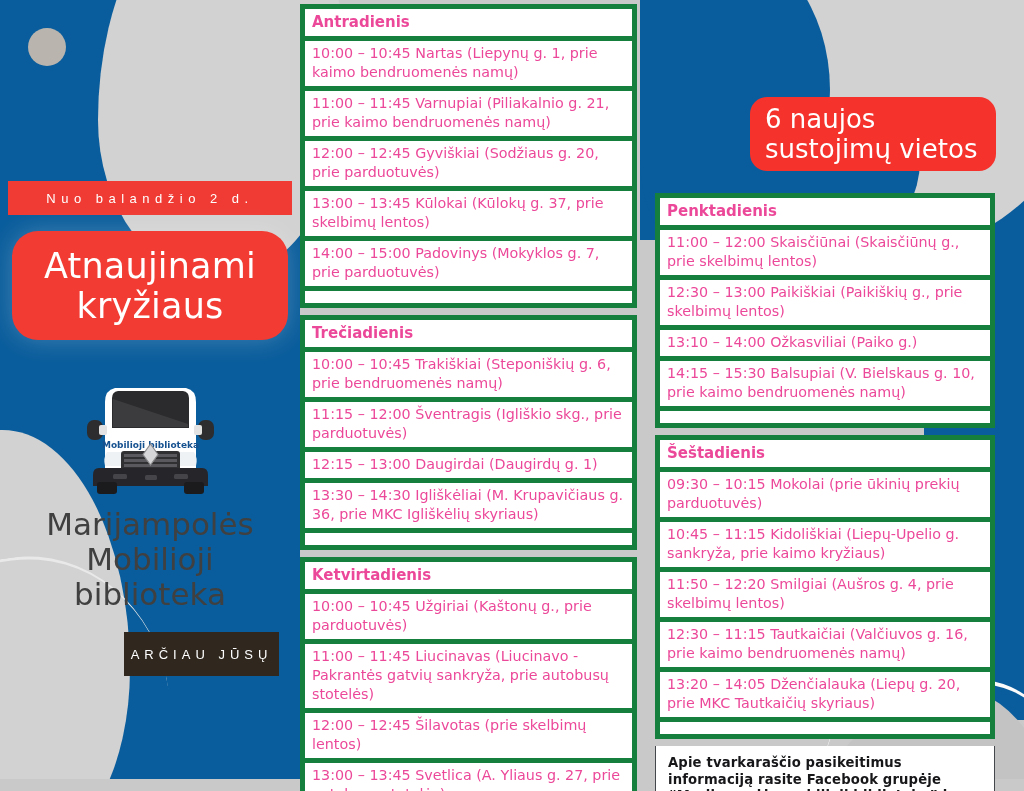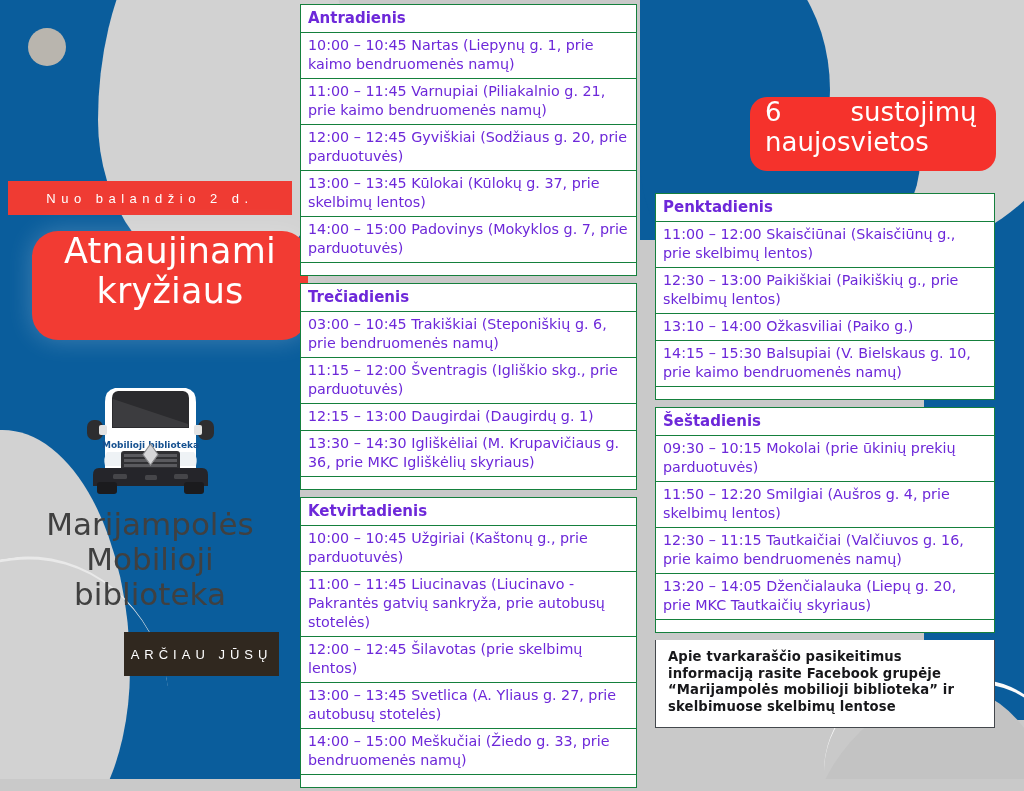--- a/index.html
+++ b/index.html
@@ -75,23 +75,22 @@
   .hero{position:absolute;left:0;top:0;width:300px;height:791px;}
   .date-band{
     position:absolute;left:8px;top:181px;width:284px;height:34px;
     background:#ef3b33;color:#ffffff;
     display:flex;align-items:center;justify-content:center;
     font-size:13px;letter-spacing:5.5px;font-weight:400;
   }
   .title-card{
     position:absolute;left:12px;top:231px;width:276px;height:109px;
     background:#f23b33;border-radius:26px;
-    display:flex;flex-direction:column;align-items:center;
+    display:flex;flex-direction:column;align-items:center;justify-content:center;
     box-shadow:0 0 26px rgba(255,255,255,.22);
-    margin-left:20px;
   }
   .title-card .ln{
     color:#ffffff;font-size:35px;line-height:40px;font-weight:400;
     font-family:"DejaVu Sans", sans-serif;letter-spacing:.2px;
   }
   .van{position:absolute;left:77px;top:368px;width:147px;height:128px;}
   .libname{
     position:absolute;left:10px;top:507px;width:280px;
     text-align:center;color:#404040;
     font-size:31px;line-height:35px;font-weight:400;
@@ -101,43 +100,43 @@
     position:absolute;left:124px;top:632px;width:155px;height:44px;
     background:#30281f;color:#ffffff;
     display:flex;align-items:center;justify-content:center;
     font-size:13px;letter-spacing:5px;font-weight:500;
   }
 
   
   .badge{
     position:absolute;left:750px;top:97px;width:246px;height:74px;
     background:#f5322c;border-radius:17px;
-    display:flex;flex-direction:row;justify-content:center;
+    display:flex;flex-direction:column;justify-content:center;
     padding-left:15px;box-sizing:border-box;
   }
   .badge .bln{
     color:#ffffff;font-size:26px;line-height:30px;
     font-family:"DejaVu Sans", sans-serif;font-weight:400;
   }
 
   
   .col-left{position:absolute;left:300px;top:4px;width:337px;}
   .col-right{position:absolute;left:655px;top:193px;width:340px;}
 
   .daytable{
     background:#ffffff;
     border:1px solid #44484d;
     border-collapse:collapse;width:100%;
     margin-bottom:7px;
   }
   .daytable td{
-    border:1px solid #15803d;
+    border:5px solid #15803d;
     padding:3px 7px 4px 7px;
     font-size:14.3px;line-height:19px;
-    color:#6d28d9;
+    color:#ec4899;
     font-family:"DejaVu Sans", sans-serif;
     vertical-align:top;
   }
   .daytable td.head{
     font-weight:bold;font-size:15px;padding-top:4px;padding-bottom:4px;
   }
   .daytable td.spacer{height:12px;padding:0;}
 
   .note{
     background:#ffffff;border:1px solid #44484d;border-top:none;
@@ -249,21 +248,21 @@
             <td class="spacer"></td>
           </tr>
         </tbody>
       </table>
       <table class="daytable">
         <tbody>
           <tr>
             <td class="head">Trečiadienis</td>
           </tr>
           <tr>
-            <td>03:00 – 10:45 Trakiškiai (Steponiškių g. 6, prie bendruomenės namų)</td>
+            <td>10:00 – 10:45 Trakiškiai (Steponiškių g. 6, prie bendruomenės namų)</td>
           </tr>
           <tr>
             <td>11:15 – 12:00 Šventragis (Igliškio skg., prie parduotuvės)</td>
           </tr>
           <tr>
             <td>12:15 – 13:00 Daugirdai (Daugirdų g. 1)</td>
           </tr>
           <tr>
             <td>13:30 – 14:30 Igliškėliai (M. Krupavičiaus g. 36, prie MKC Igliškėlių skyriaus)</td>
           </tr>
@@ -324,20 +323,23 @@
       </table>
       <table class="daytable">
         <tbody>
           <tr>
             <td class="head">Šeštadienis</td>
           </tr>
           <tr>
             <td>09:30 – 10:15 Mokolai (prie ūkinių prekių parduotuvės)</td>
           </tr>
           <tr>
+            <td>10:45 – 11:15 Kidoliškiai (Liepų-Upelio g. sankryža, prie kaimo kryžiaus)</td>
+          </tr>
+          <tr>
             <td>11:50 – 12:20 Smilgiai (Aušros g. 4, prie skelbimų lentos)</td>
           </tr>
           <tr>
             <td>12:30 – 11:15 Tautkaičiai (Valčiuvos g. 16, prie kaimo bendruomenės namų)</td>
           </tr>
           <tr>
             <td>13:20 – 14:05 Dženčialauka (Liepų g. 20, prie MKC Tautkaičių skyriaus)</td>
           </tr>
           <tr>
             <td class="spacer"></td>

